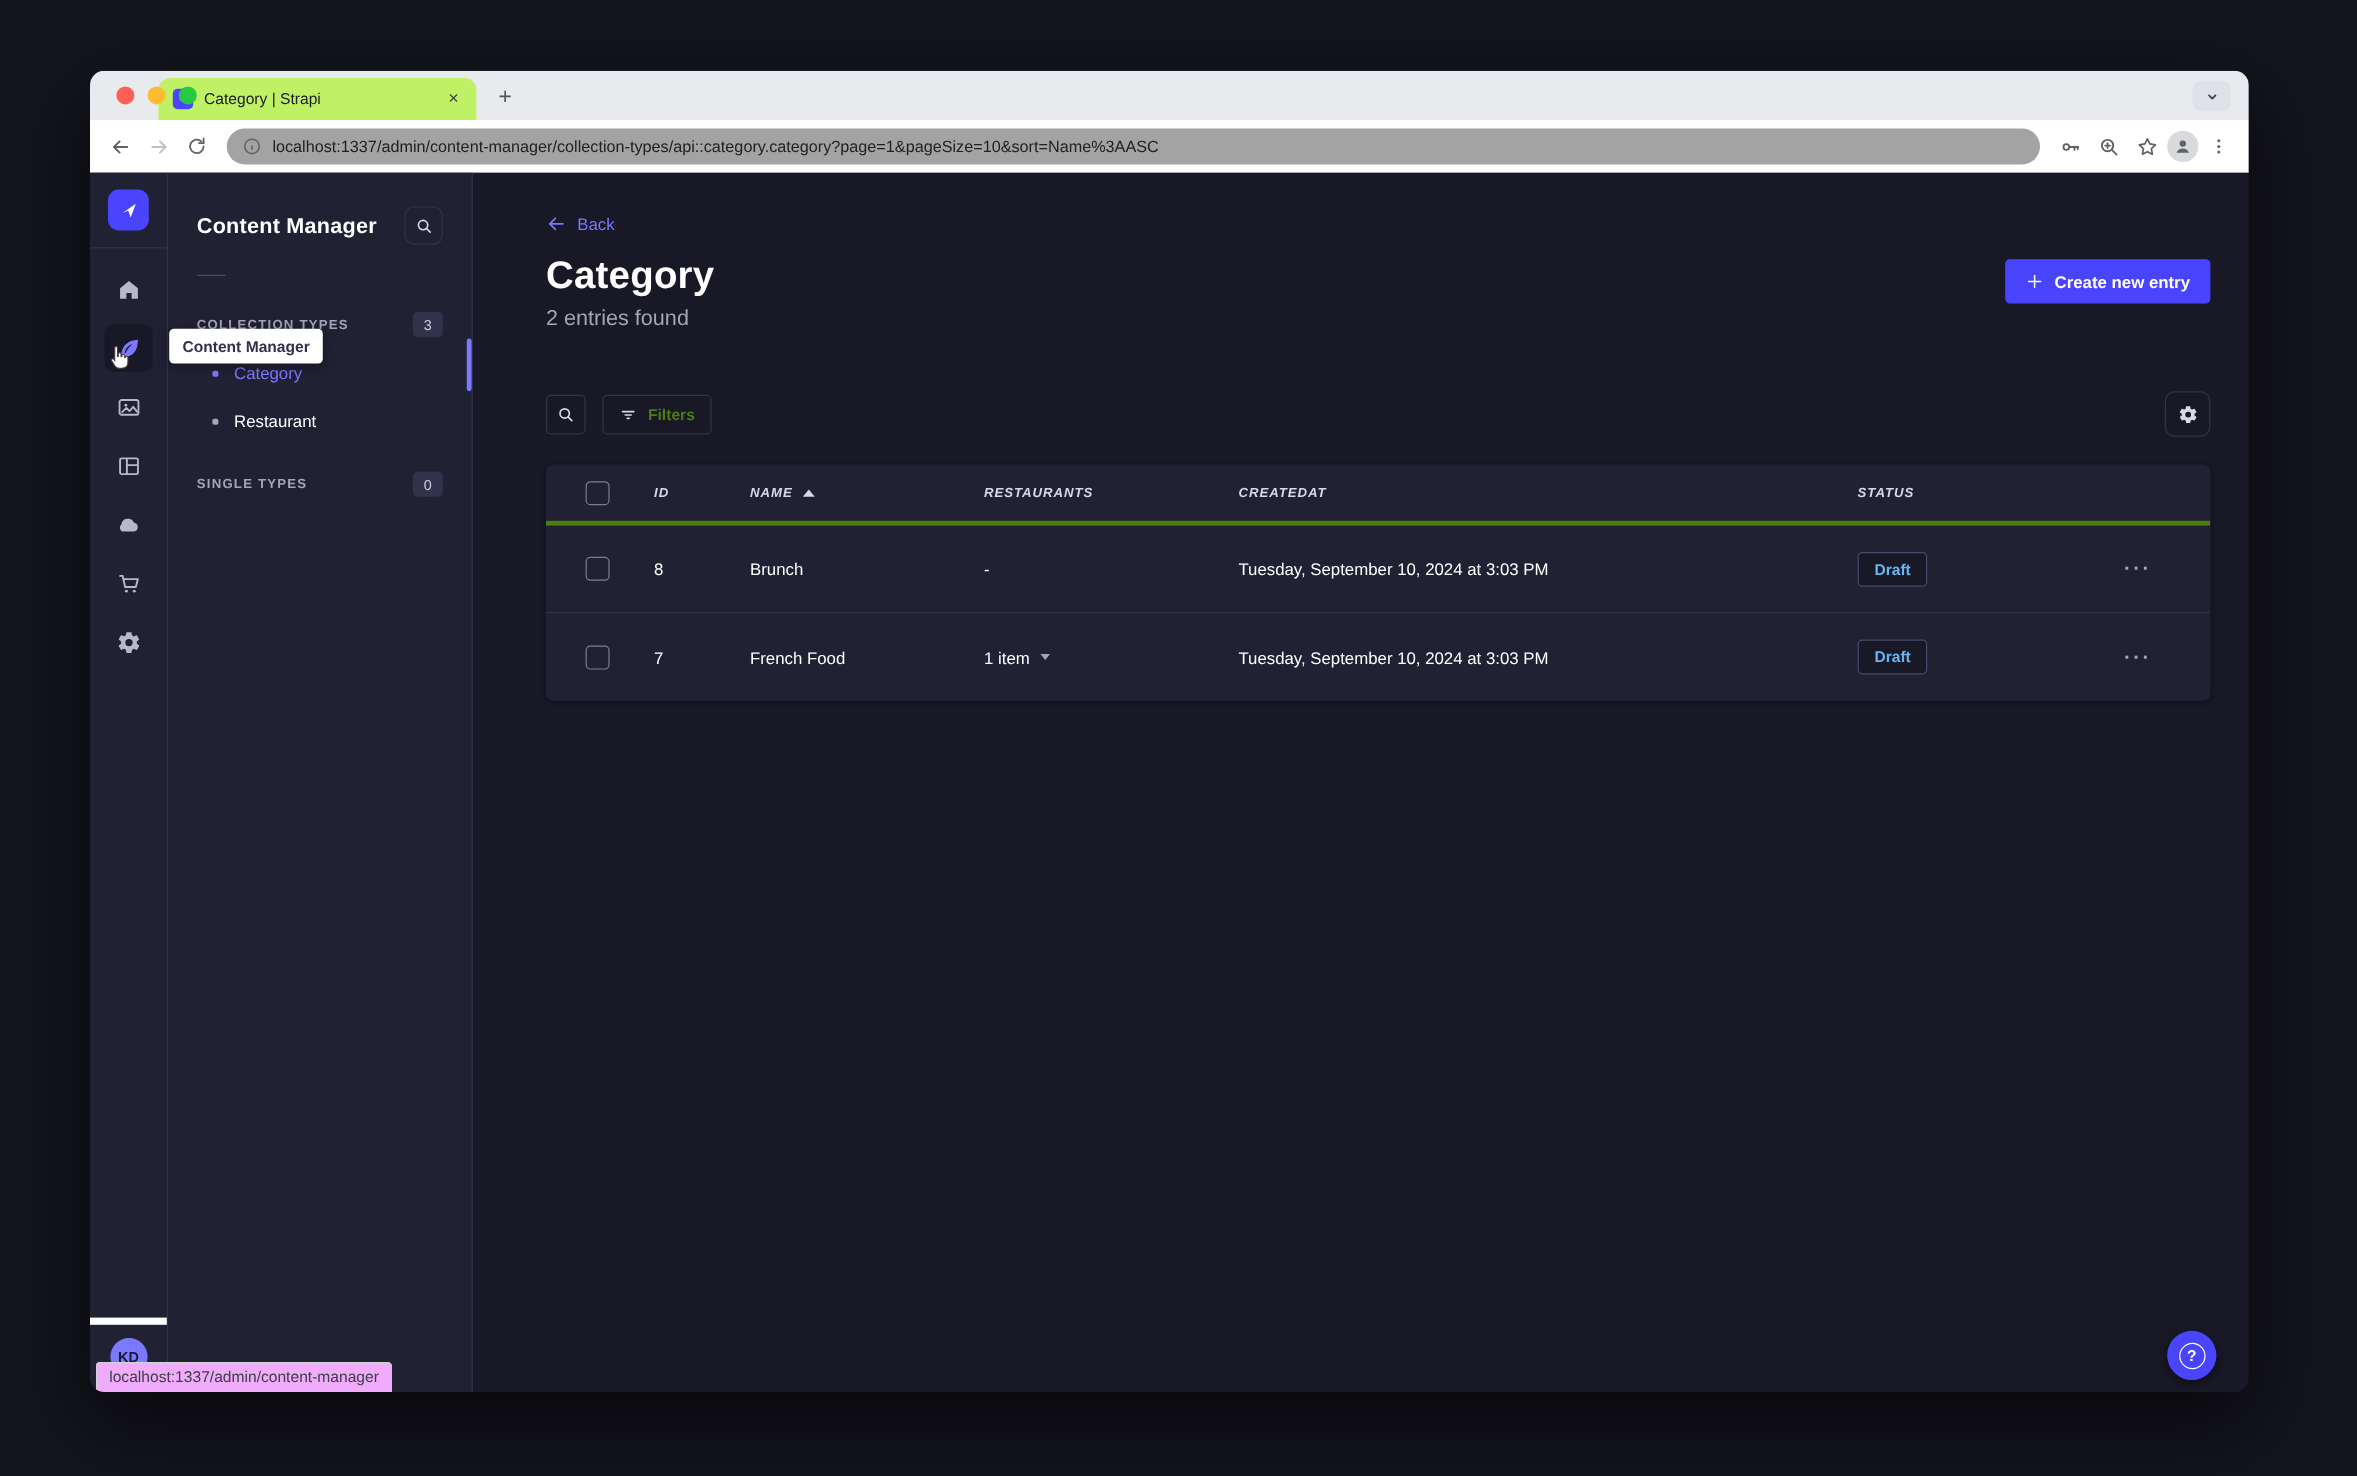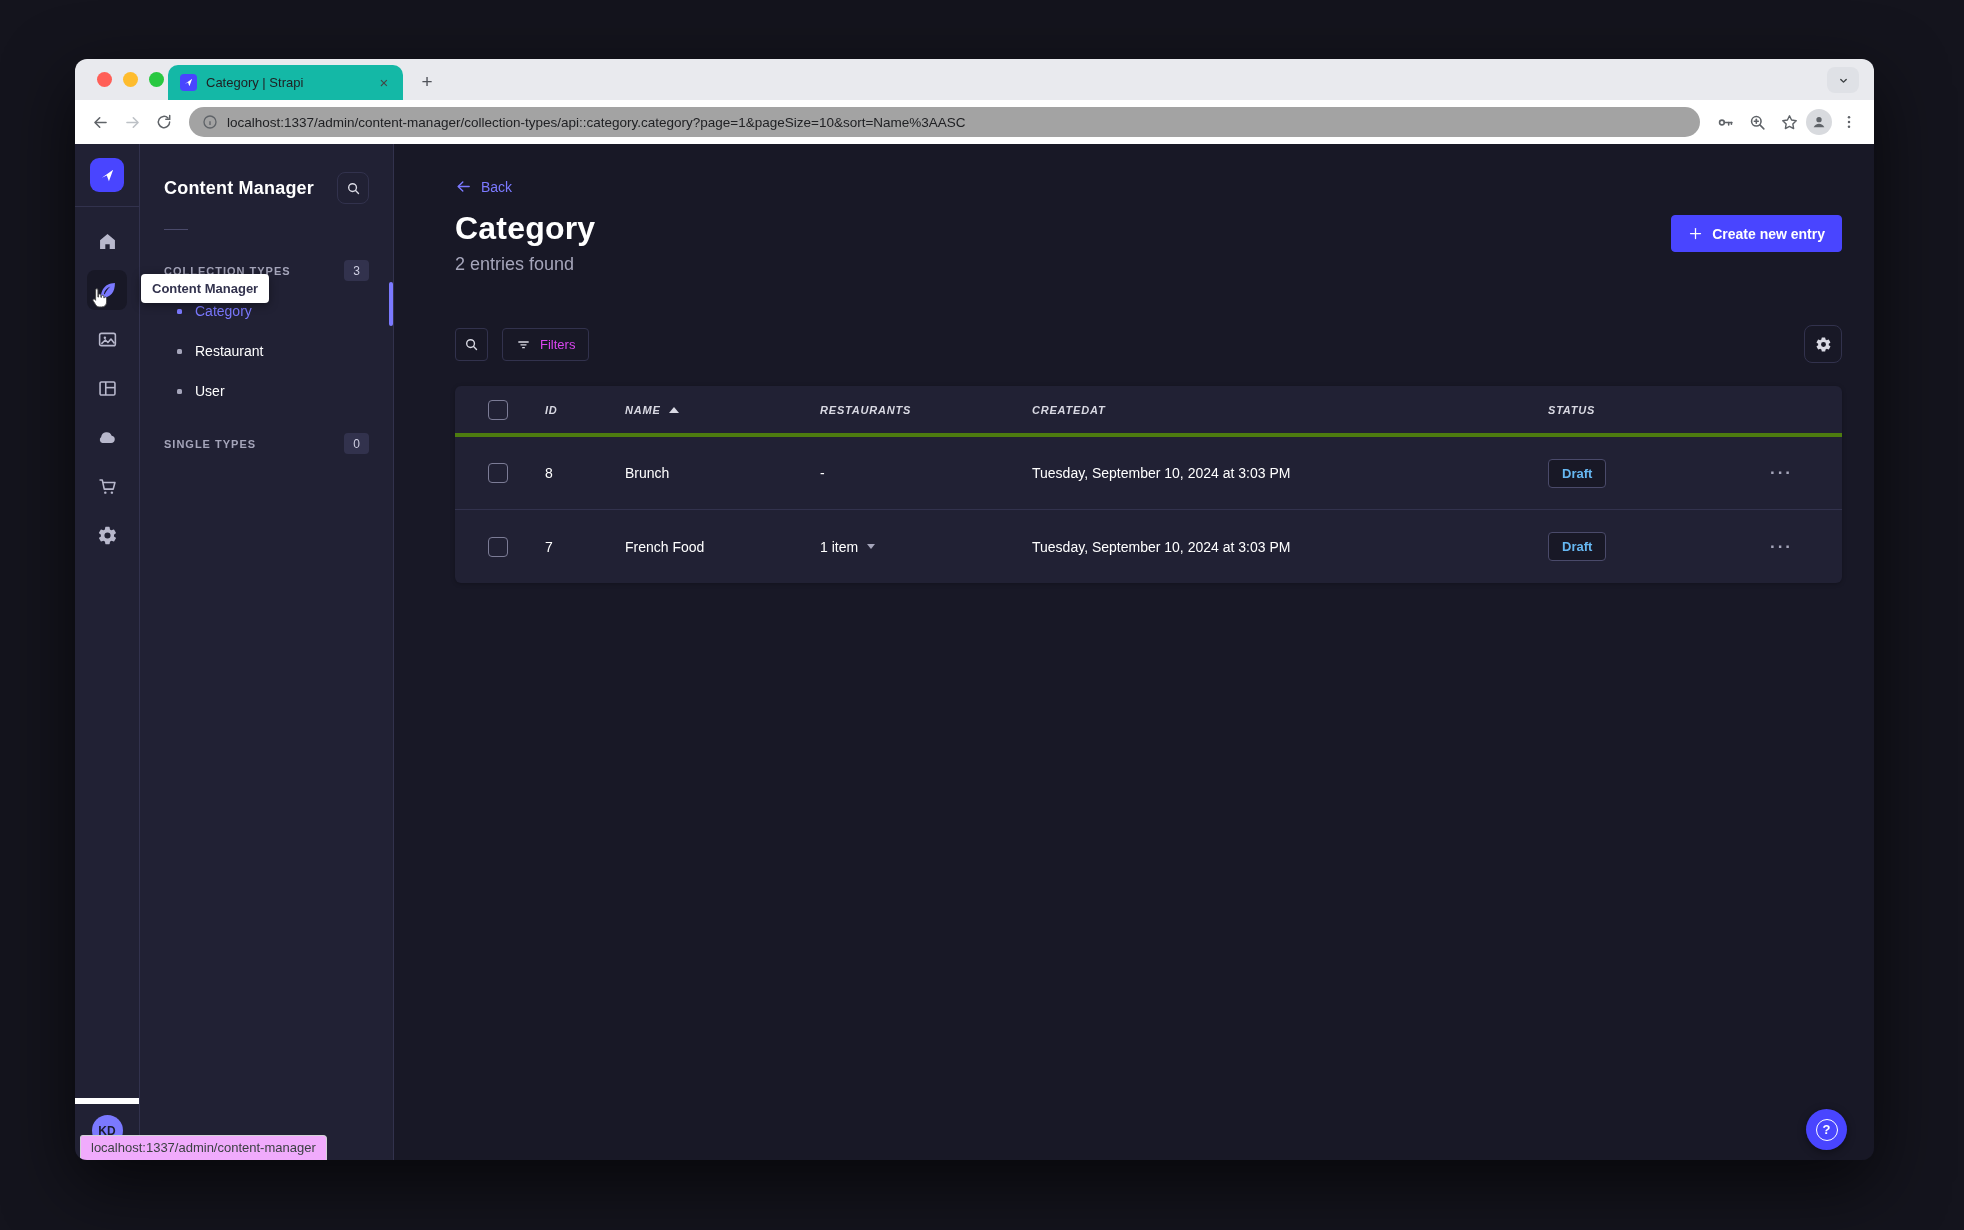--- a/index.html
+++ b/index.html
@@ -18,21 +18,21 @@
     border-radius:12px; overflow:hidden; display:flex; flex-direction:column;
     box-shadow:0 24px 70px rgba(0,0,0,.65);
   }
 
   
   .tabstrip { height:41px; background:#e9eaee; position:relative; flex:none; display:flex; align-items:flex-end; }
   .traffic { position:absolute; left:22px; top:13px; display:flex; gap:11px; }
   .light { width:15px; height:15px; border-radius:50%; }
   .light.red { background:#ff5f57; } .light.yellow { background:#febc2e; } .light.green { background:#28c840; }
   .tab {
-    margin-left:93px; width:235px; height:35px; background:#14b8a6;
+    margin-left:57px; width:265px; height:35px; background:#bef264;
     border-radius:10px 10px 0 0; display:flex; align-items:center; padding:0 10px 0 12px; gap:9px;
   }
   .favicon { width:17px; height:17px; border-radius:4px; background:#4945ff; display:flex; align-items:center; justify-content:center; flex:none; }
   .tab-title { font-size:13px; color:#202124; flex:1; white-space:nowrap; overflow:hidden; }
   .tab-close { font-size:15px; color:#444; width:18px; height:18px; line-height:18px; text-align:center; border-radius:50%; }
   .newtab { width:28px; height:28px; margin:0 0 4px 10px; border-radius:50%; font-size:19px; color:#50535a; display:flex; align-items:center; justify-content:center; }
   .tab-chevron { position:absolute; right:15px; top:8px; width:32px; height:26px; background:#dfe1e6; border-radius:8px; display:flex; align-items:center; justify-content:center; }
 
   
   .toolbar { height:44px; background:#fff; flex:none; display:flex; align-items:center; padding:0 10px; gap:2px; }
@@ -93,21 +93,21 @@
   .header-row { display:flex; align-items:flex-start; justify-content:space-between; margin-top:11px; }
   .page-title { font-size:32px; font-weight:bold; color:#fff; letter-spacing:.2px; }
   .page-subtitle { margin-top:7px; font-size:18px; color:#a5a5ba; }
   .create-btn {
     margin-top:5px; height:37px; background:#4945ff; border:1px solid #4945ff; border-radius:4px;
     color:#fff; font-size:14px; font-weight:bold; display:inline-flex; align-items:center; gap:9px; padding:0 16px;
   }
   .actions-row { margin-top:50px; display:flex; align-items:center; justify-content:space-between; }
   .actions-left { display:flex; align-items:center; gap:14px; }
   .icon-btn-sm { width:33px; height:33px; border:1px solid #32324d; border-radius:4px; background:transparent; display:flex; align-items:center; justify-content:center; color:#d9d9e3; }
-  .filters-btn { height:33px; border:1px solid #32324d; border-radius:4px; background:transparent; color:#d946ef; font-size:13px; font-weight:normal; display:inline-flex; align-items:center; gap:9px; padding:0 13px; }
+  .filters-btn { height:33px; border:1px solid #32324d; border-radius:4px; background:transparent; color:#4d7c0f; font-size:13px; font-weight:bold; display:inline-flex; align-items:center; gap:9px; padding:0 13px; }
   .gear-btn { width:38px; height:38px; border:1px solid #32324d; border-radius:8px; background:transparent; display:flex; align-items:center; justify-content:center; color:#d9d9e3; }
 
   
   .table-card { margin-top:23px; background:#212134; border-radius:6px; overflow:hidden; box-shadow:0 1px 4px rgba(0,0,0,.25); }
   .trow { display:grid; grid-template-columns:57px 80px 195px 212px 516px 1fr 72px; align-items:center; padding-left:33px; }
   .thead { height:51px; border-bottom:4px solid #4d7c0f;font-style:italic; }
   .th { font-size:11px; font-weight:bold; letter-spacing:.8px; color:#d9d9e3; display:flex; align-items:center; gap:8px; }
   .sort-up { width:0; height:0; border-left:5px solid transparent; border-right:5px solid transparent; border-bottom:6px solid #d9d9e3; }
   .tr { height:73px; border-bottom:1px solid #32324d; }
   .tr:last-child { border-bottom:none; }
@@ -285,24 +285,20 @@
         <span class="section-badge">3</span>
       </div>
       <div class="ct-list">
         <div class="ct-item active">
           <span class="bullet"></span>
           <span>Category</span>
         </div>
         <div class="ct-item">
           <span class="bullet"></span>
           <span>Restaurant</span>
-        </div>
-        <div class="ct-item">
-          <span class="bullet"></span>
-          <span>User</span>
         </div>
       </div>
       <div class="section-head" style="margin-top:22px;">
         <span class="section-label">SINGLE TYPES</span>
         <span class="section-badge">0</span>
       </div>
       <div class="subnav-thumb"></div>
     </div>
 
     <div class="nav-tooltip">Content Manager</div>

